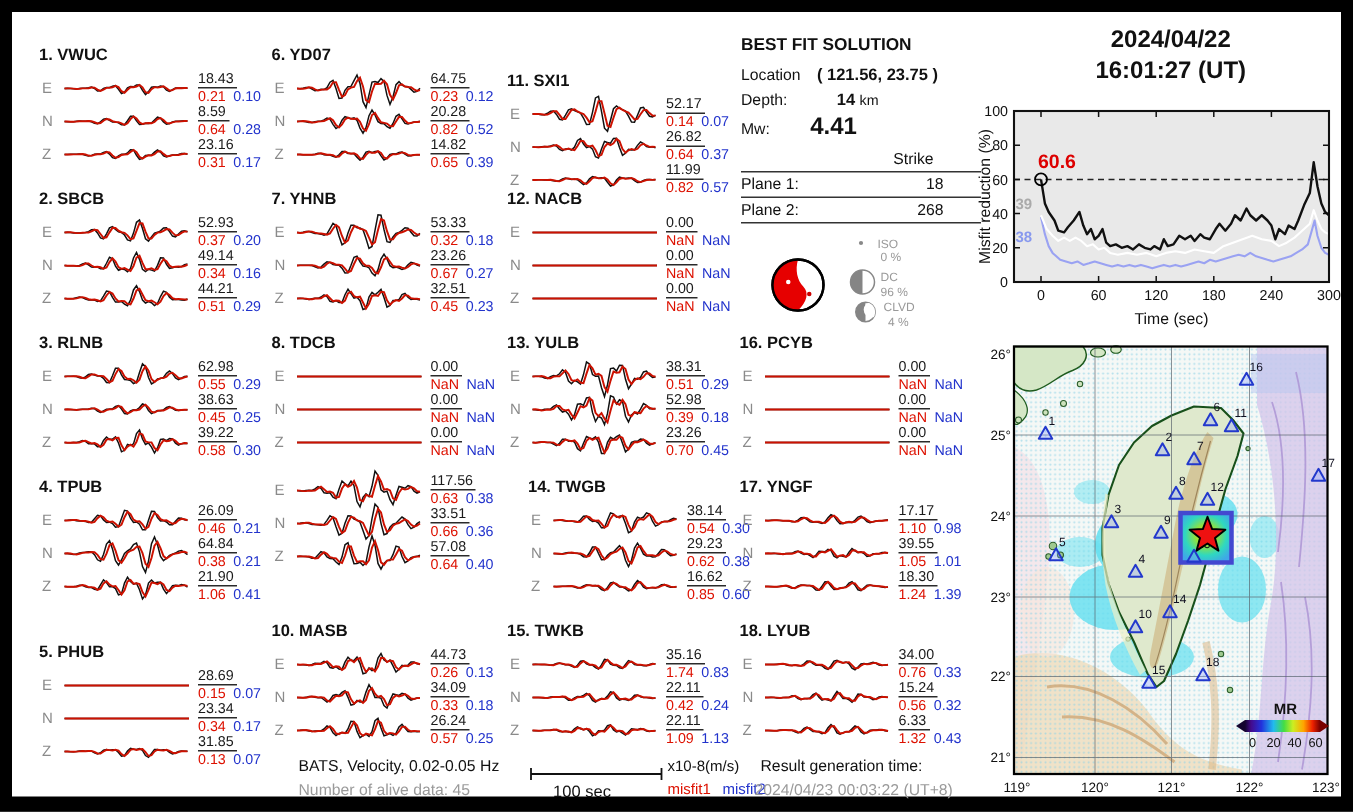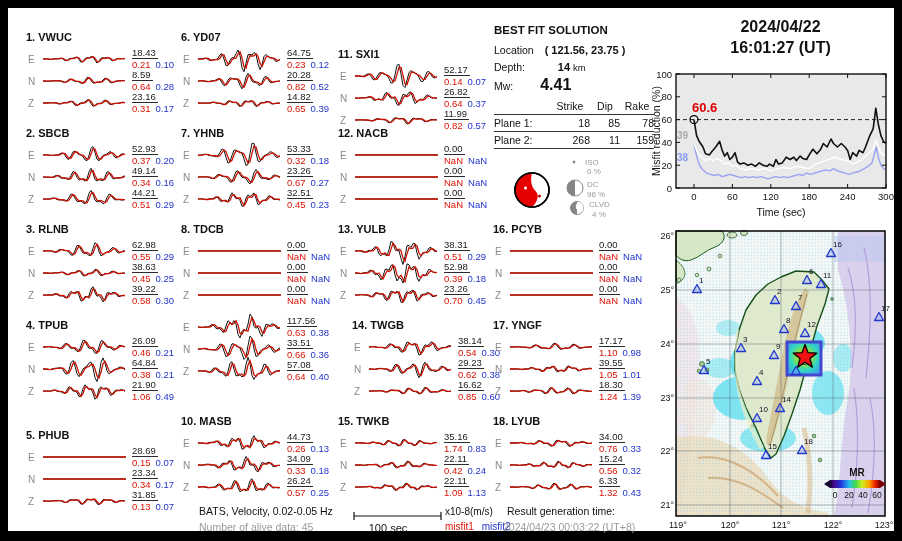--- a/index.html
+++ b/index.html
@@ -16,21 +16,21 @@
   .nums{margin-left:3px;display:flex;flex-direction:column;font-size:9.5px;line-height:10px;}
   .amp{color:#1a1a1a;border-bottom:1px solid #2a2a2a;width:max-content;padding-right:2px;}
   .mis{margin-top:1px;}
   .m1{color:#dd1100;}
   .m2{color:#2233cc;margin-left:5px;}
   
   .sol-title{left:486px;top:16px;font-size:11.5px;font-weight:bold;}
   .sol-row{font-size:10.5px;}
   .sol-bold{font-weight:bold;font-size:11px;}
   .sol-table{position:absolute;left:486px;top:90px;width:160px;font-size:10.5px;}
-  .sol-tr{display:grid;grid-template-columns:56px 40px 30px 34px;height:16px;align-items:center;}
+  .sol-tr{display:grid;grid-template-columns:56px 40px 30px 34px;height:16px;align-items:center;gap:39px;}
   .sol-tr.hdr{border-bottom:1px solid #333;}
   .sol-tr.body{border-bottom:1px solid #333;}
   .sol-tr span{text-align:right;}
   .sol-tr span.lbl{text-align:left;}
   .sol-tr.hdr span{text-align:center;font-weight:normal;}
   
   .dt{left:655px;top:8px;width:235px;text-align:center;font-size:16px;font-weight:bold;line-height:21px;}
   .foot{font-size:10.5px;}
   .gray{color:#9a9a9a;}
   svg text{font-family:"Liberation Sans",sans-serif;}
@@ -175,21 +175,21 @@
             </span>
           </div>
           <div class="wrow">
             <span class="comp">Z</span>
             <svg width="88" height="24">
               <path d="M2,12 L4,12.1 L6,12.1 L8,12.2 L10,11.8 L12,11.1 L14,11.2 L16,12.2 L18,12.7 L20,12.7 L22,13.9 L24,14.3 L26,10.9 L28,7.6 L30,9.3 L32,12.1 L34,12.1 L36,13.4 L38,17.6 L40,17.0 L42,9.7 L44,5.8 L46,8.7 L48,10.4 L50,9.8 L52,14.2 L54,20.3 L56,17.6 L58,9.7 L60,7.7 L62,9.7 L64,9.1 L66,9.2 L68,13.7 L70,16.7 L72,14.3 L74,11.4 L76,11.2 L78,11.4 L80,10.7 L82,11.1 L84,12.4" fill="none" stroke="#111" stroke-width="1"></path>
               <path d="M2,12 L4,12.1 L6,12.1 L8,12.2 L10,12.2 L12,11.6 L14,11.0 L16,11.5 L18,12.4 L20,12.4 L22,12.8 L24,14.2 L26,13.4 L28,9.9 L30,8.5 L32,10.7 L34,11.9 L36,11.7 L38,14.3 L40,17.4 L42,14.5 L44,8.6 L46,7.7 L48,10.1 L50,9.9 L52,10.4 L54,15.7 L56,18.7 L58,14.3 L60,9.4 L62,9.7 L64,10.4 L66,9.2 L68,10.6 L70,14.3 L72,15.1 L74,12.8 L76,11.5 L78,11.7 L80,11.4 L82,11.1 L84,11.7" fill="none" stroke="#cc1100" stroke-width="1.3"></path>
             </svg>
             <span class="nums">
               <span class="amp">21.90</span>
-              <span class="mis"><span class="m1">1.06</span><span class="m2">0.49</span></span>
+              <span class="mis"><span class="m1">1.06</span><span class="m2">0.41</span></span>
             </span>
           </div>
         </div>
         <div class="station" style="left: 18px; top: 404px; margin-top: 14px;">
           <div class="st-h">5.  PHUB</div>
           <div class="wrow">
             <span class="comp">E</span>
             <svg width="88" height="24">
               <path d="M2,12 L85,12" fill="none" stroke="#111" stroke-width="1"></path>
               <path d="M2,12 L85,12" fill="none" stroke="#cc1100" stroke-width="1.3"></path>

